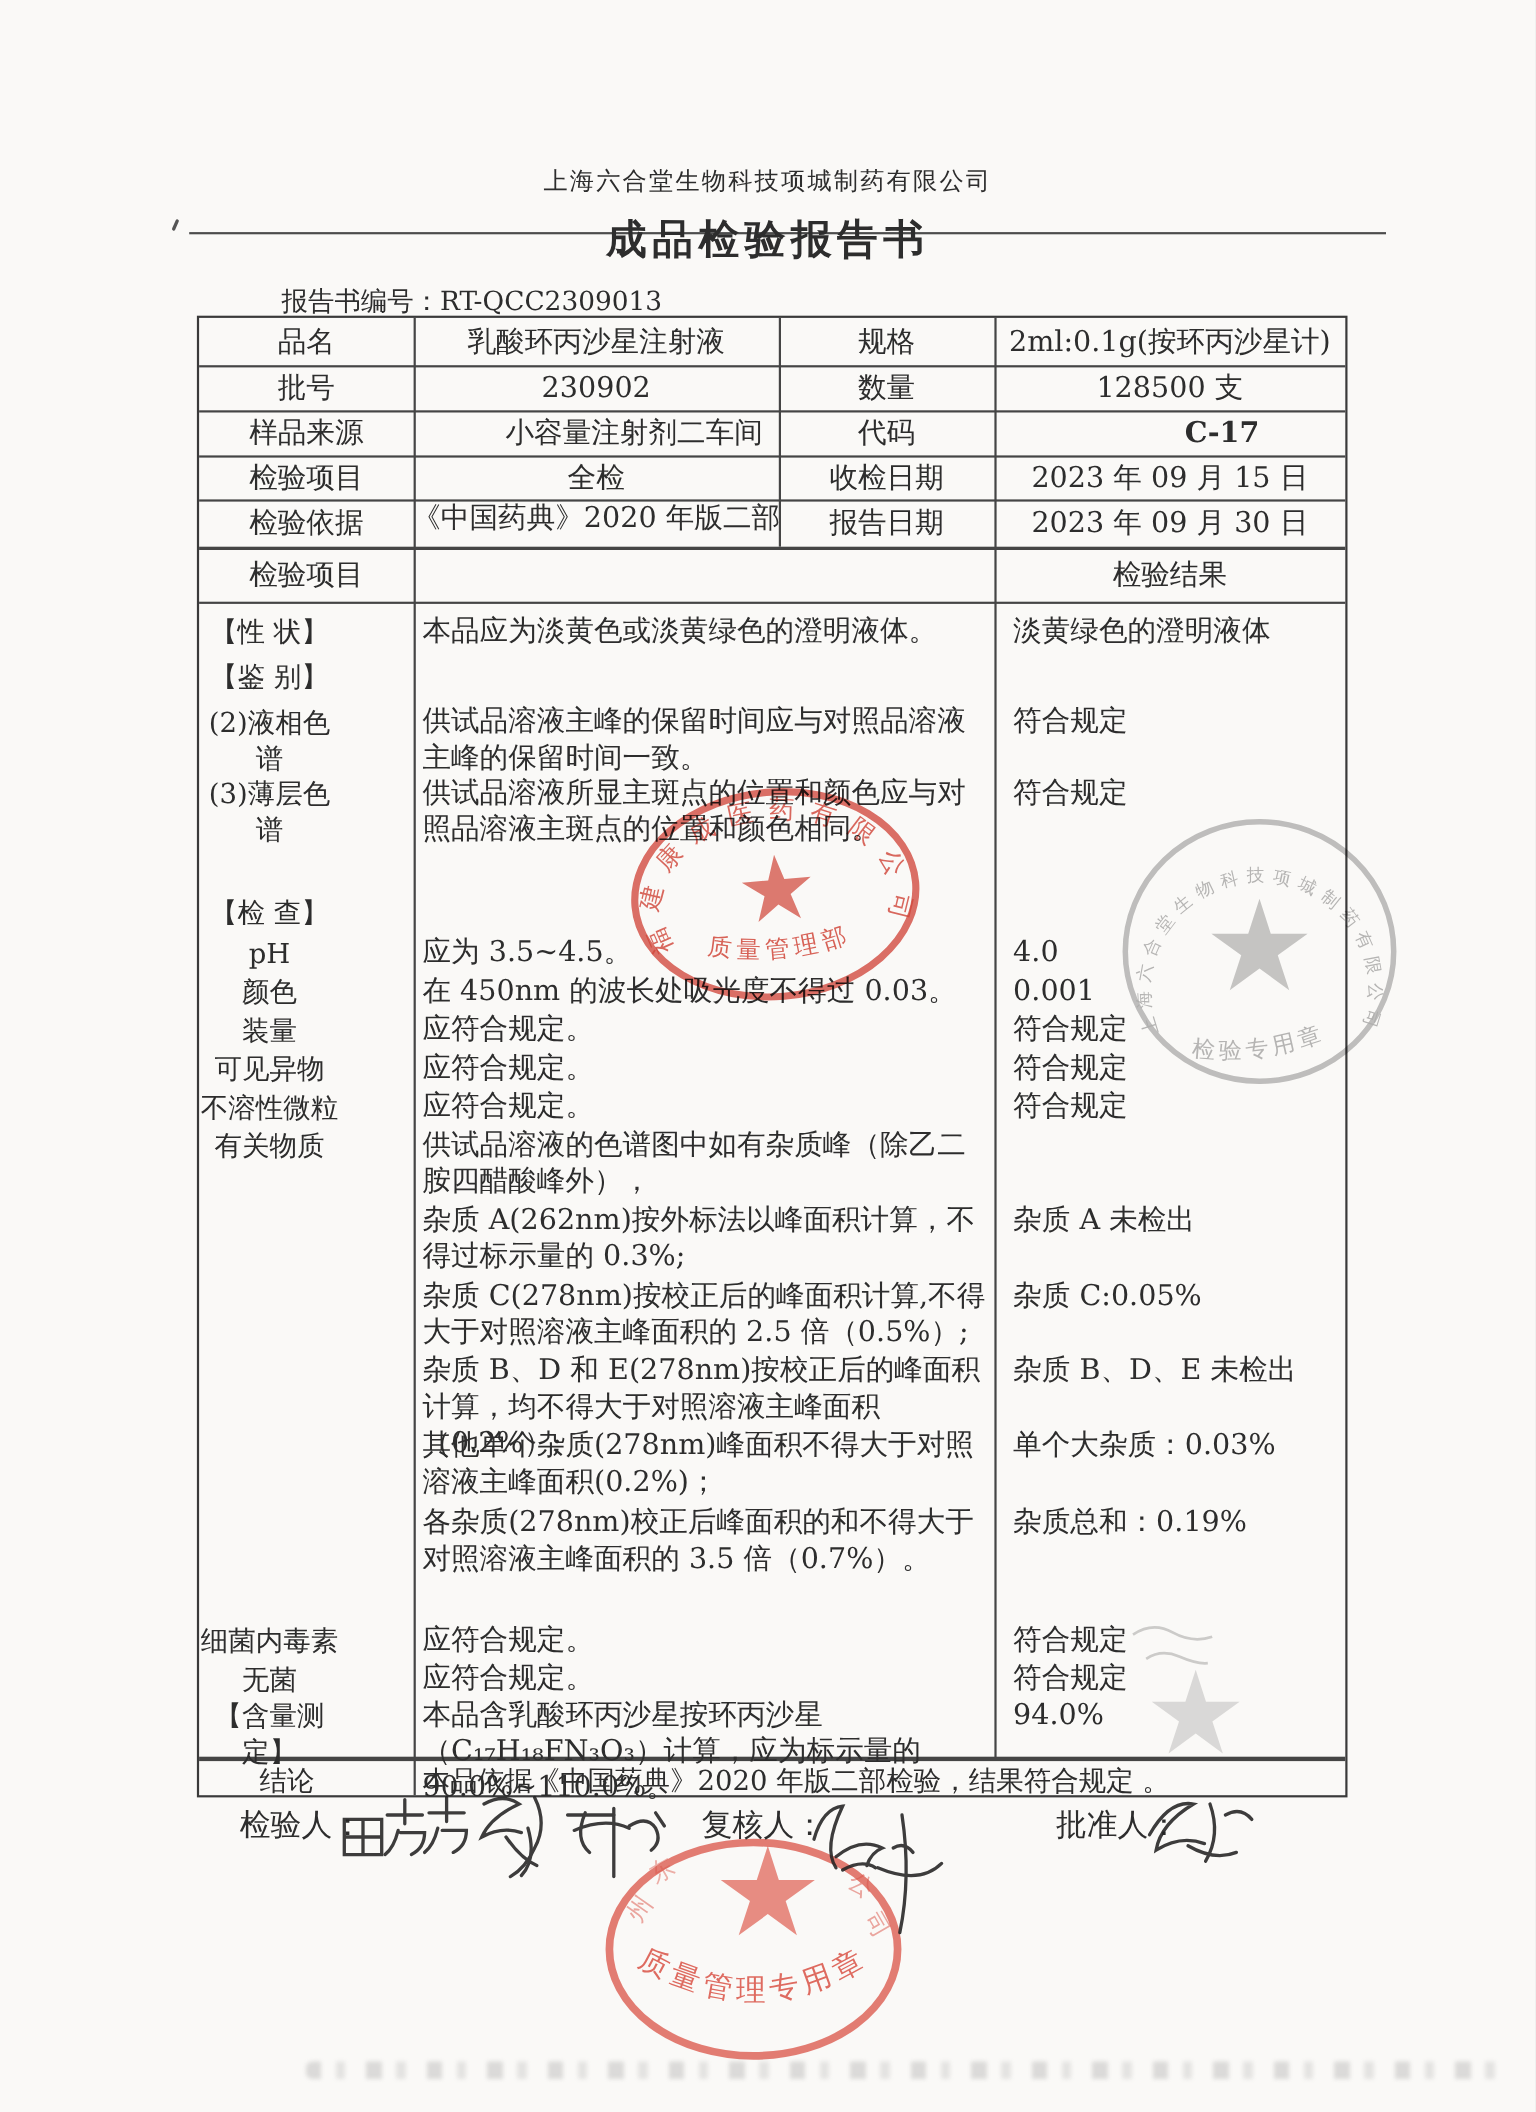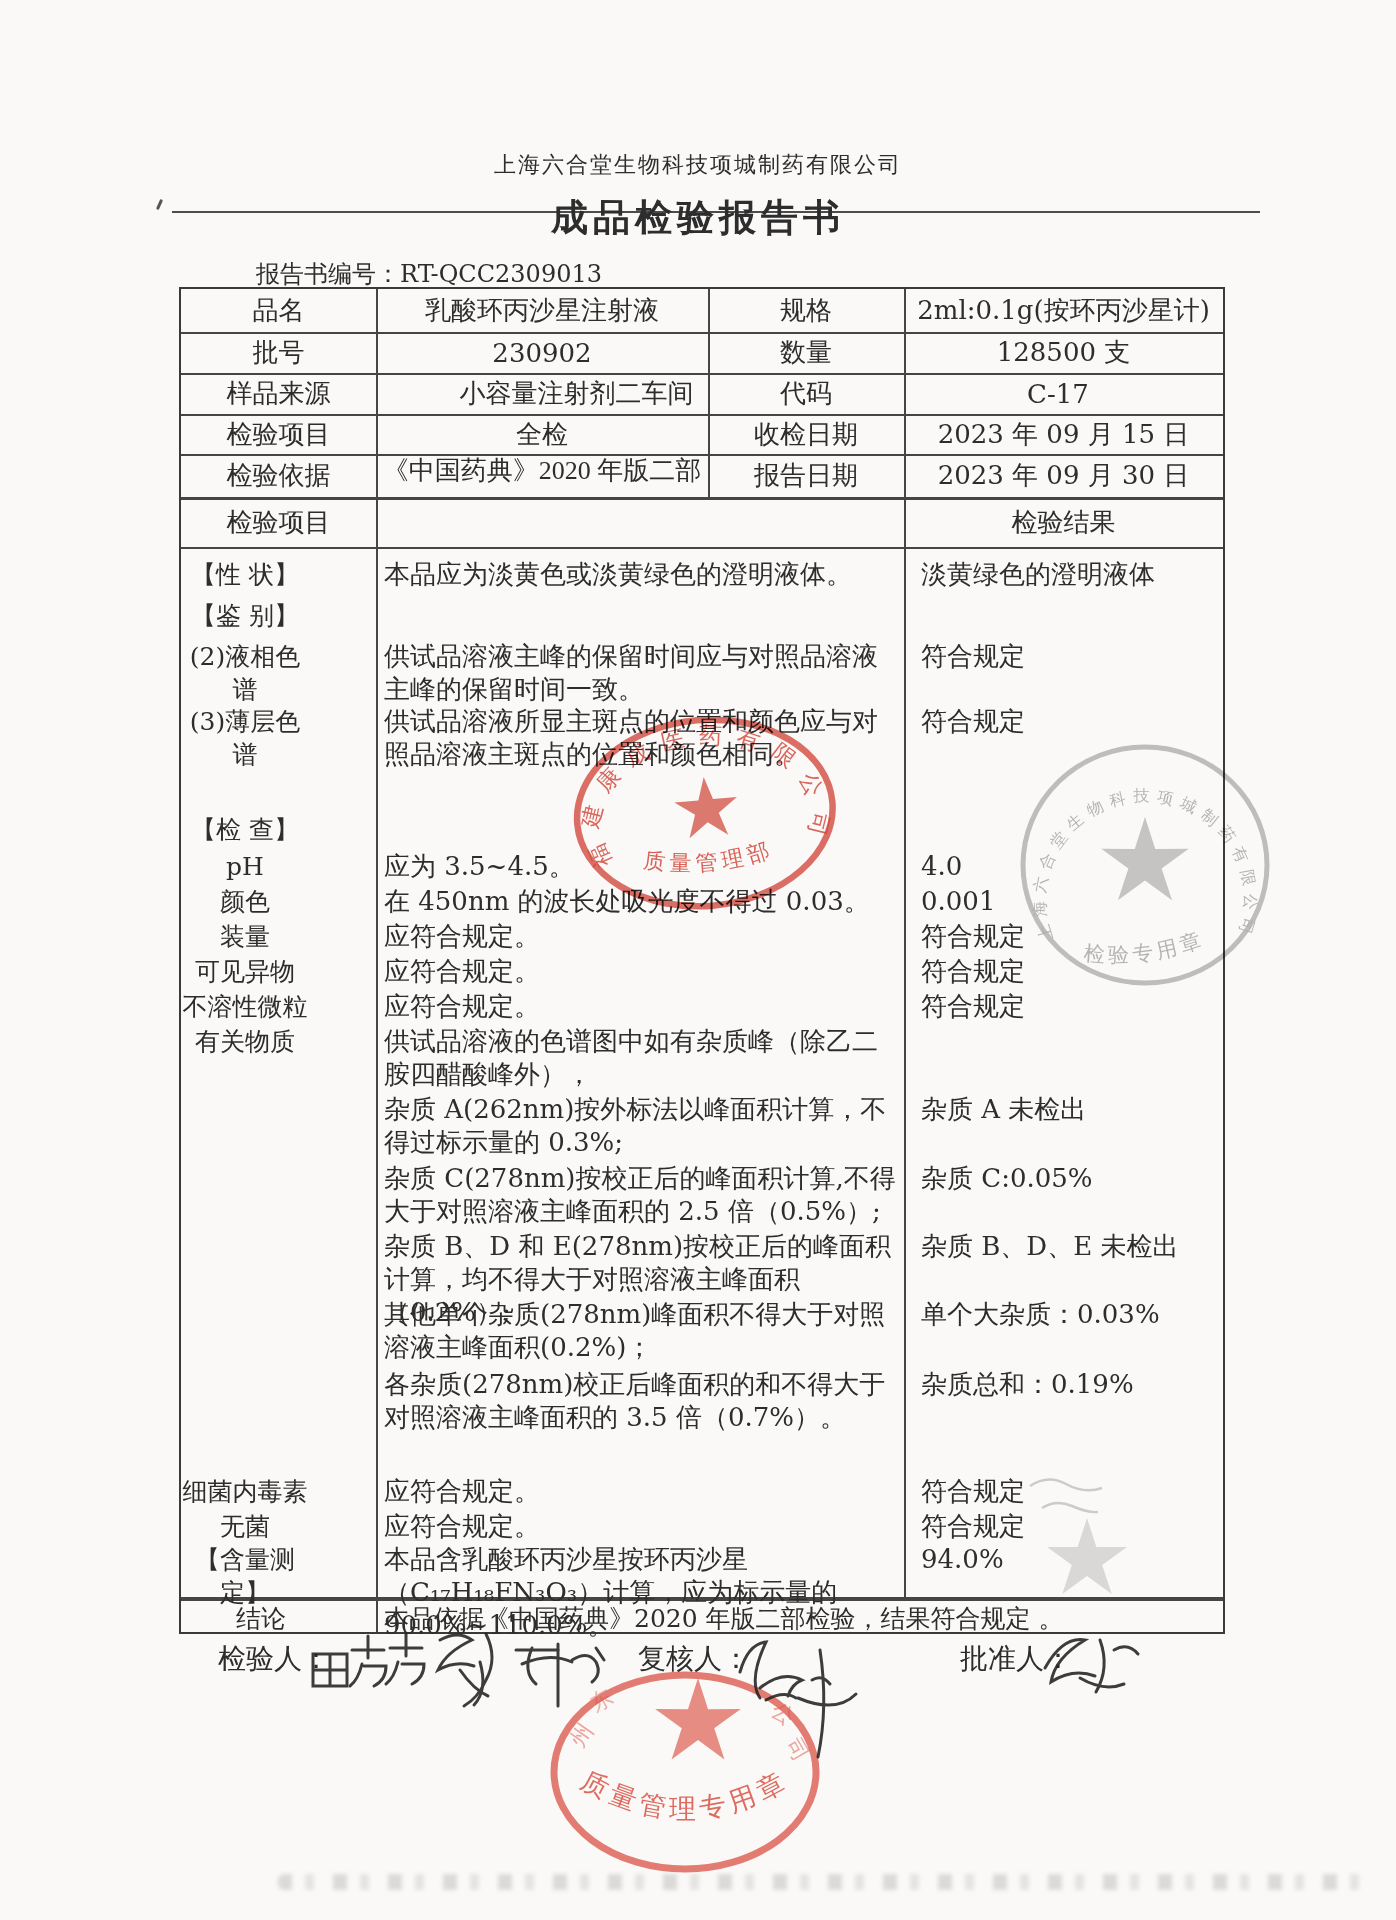--- a/index.html
+++ b/index.html
@@ -81,31 +81,31 @@
         <div class="irow" style="top: 43px; height: 41px;">
           <div class="cell" style="left: 0px; width: 195px; height: 41px;">批号</div>
           <div class="cell" style="left: 195px; width: 332px; height: 41px;">230902</div>
           <div class="cell" style="left: 527px; width: 196px; height: 41px;">数量</div>
           <div class="cell" style="left: 723px; width: 319px; height: 41px;">128500 支</div>
         </div>
         <div class="irow" style="top: 84px; height: 41px;">
           <div class="cell" style="left: 0px; width: 195px; height: 41px;">样品来源</div>
           <div class="cell" style="left: 195px; width: 401px; height: 41px;">小容量注射剂二车间</div>
           <div class="cell" style="left: 527px; width: 196px; height: 41px;">代码</div>
-          <div class="cell" style="left: 686px; width: 382px; height: 41px;">C-17</div>
+          <div class="cell" style="left: 739px; width: 382px; height: 41px; font-weight: bold;">C-17</div>
         </div>
         <div class="irow" style="top: 125px; height: 40px;">
           <div class="cell" style="left: 0px; width: 195px; height: 40px;">检验项目</div>
           <div class="cell" style="left: 195px; width: 332px; height: 40px;">全检</div>
           <div class="cell" style="left: 527px; width: 196px; height: 40px;">收检日期</div>
           <div class="cell" style="left: 723px; width: 319px; height: 40px;">2023 年 09 月 15 日</div>
         </div>
         <div class="irow" style="top: 165px; height: 43px;">
           <div class="cell" style="left: 0px; width: 195px; height: 43px;">检验依据</div>
-          <div class="cell" style="left: 195px; width: 332px; height: 33px; font-family: Liberation Serif, serif;">《中国药典》2020 年版二部</div>
+          <div class="cell" style="left: 195px; width: 332px; height: 33px;">《中国药典》2020 年版二部</div>
           <div class="cell" style="left: 527px; width: 196px; height: 43px;">报告日期</div>
           <div class="cell" style="left: 723px; width: 319px; height: 43px;">2023 年 09 月 30 日</div>
         </div>
       </div>
 
     <div class="irow" style="top:208px;height:50px;">
       <div class="cell" style="left:0;top:0;width:195px;height:50px;">检验项目</div>
       <div class="cell" style="left:723px;top:0;width:319px;height:50px;">检验结果</div>
     </div>
 

